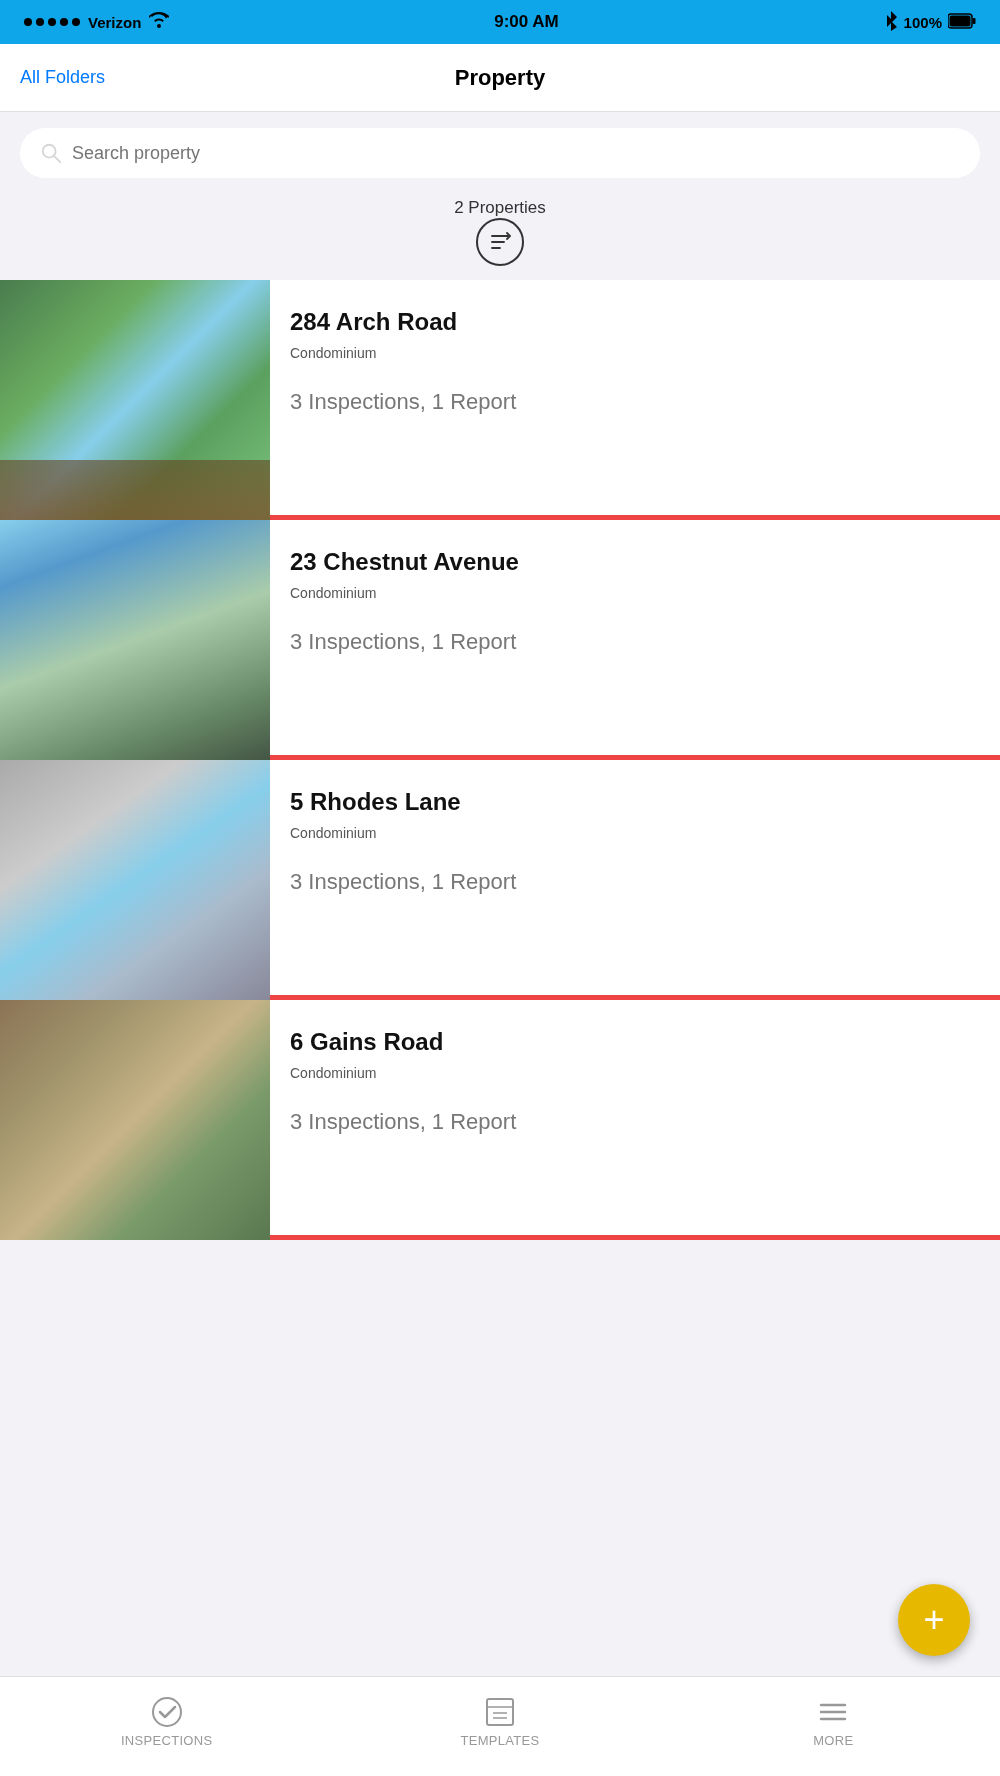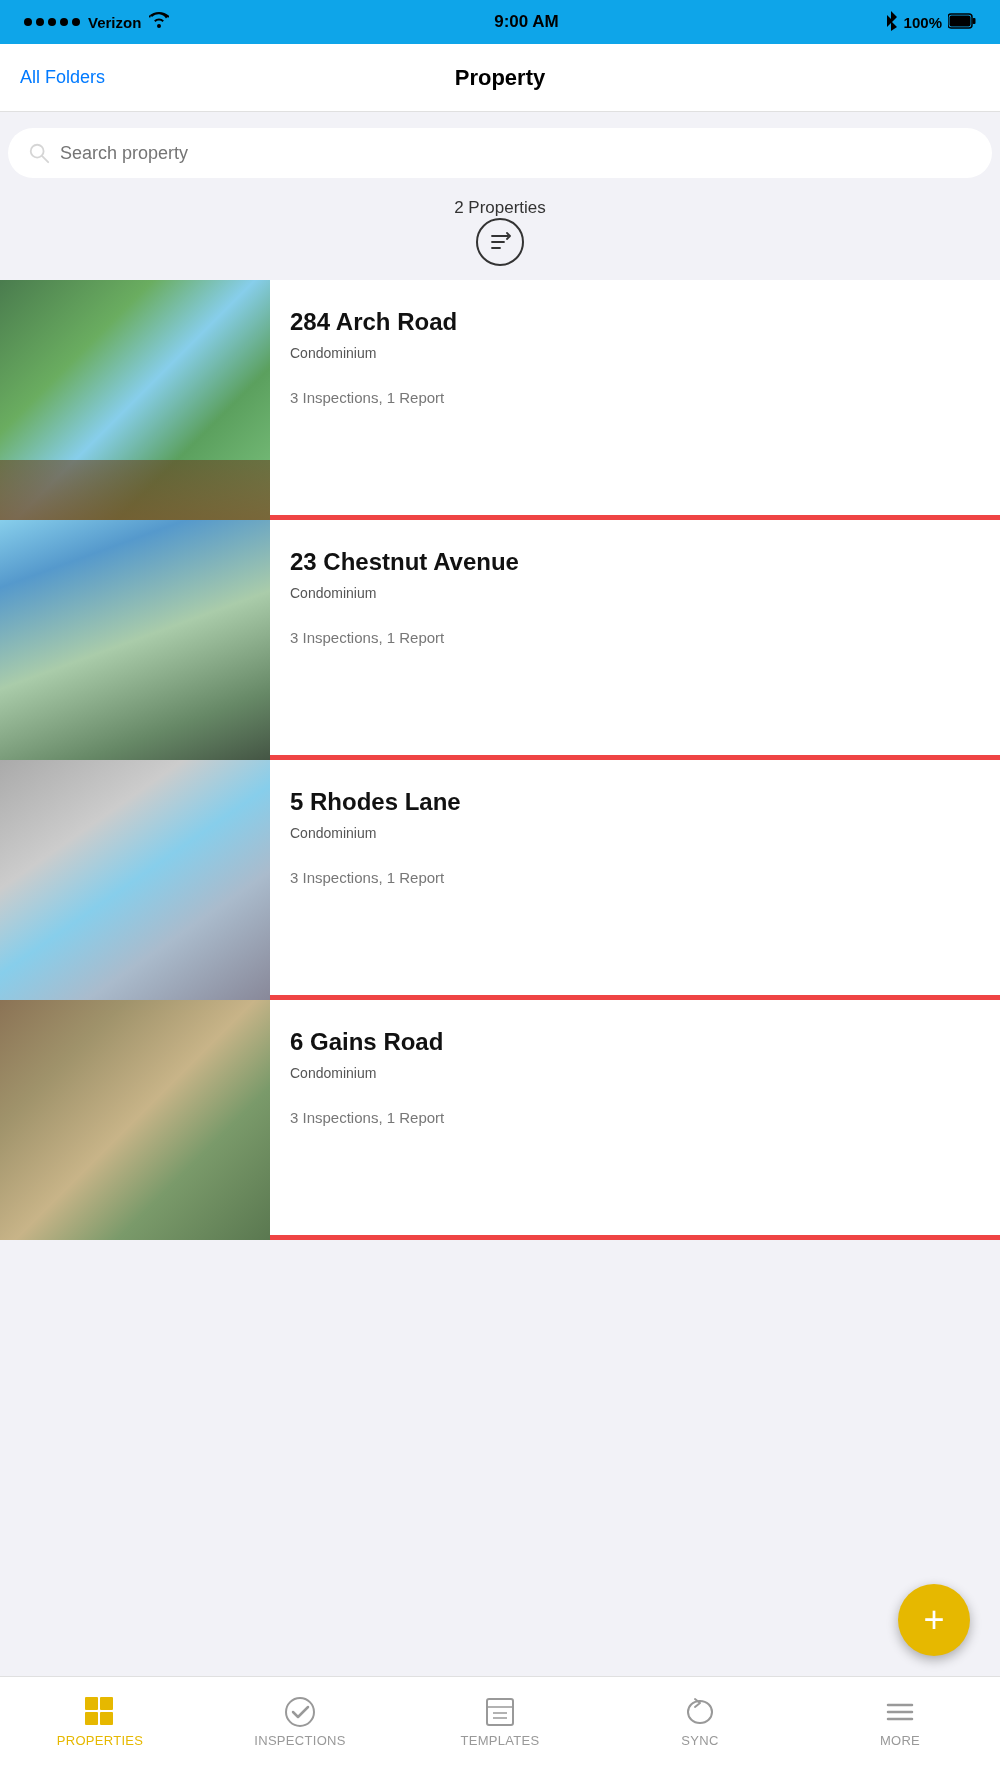--- a/index.html
+++ b/index.html
@@ -71,21 +71,21 @@
     
     .content {
       background: #f2f2f7;
       height: calc(1776px - 44px - 68px - 100px);
       overflow-y: auto;
     }
 
     
     .search-container {
       background: #f2f2f7;
-      padding: 16px 8px 12px;
+      padding: 16px 20px 12px;
     }
     .search-bar {
       background: #fff;
       border-radius: 40px;
       display: flex;
       align-items: center;
       padding: 14px 20px;
       gap: 10px;
     }
     .search-bar input {
@@ -152,21 +152,21 @@
       color: #111;
       margin-bottom: 8px;
       line-height: 1.2;
     }
     .property-type {
       font-size: 14px;
       color: #555;
       margin-bottom: 28px;
     }
     .property-meta {
-      font-size: 15px;
+      font-size: 22px;
       color: #777;
     }
 
     
     .img-1 {
       background: linear-gradient(135deg, #4a7c4e 0%, #6aad60 30%, #87ceeb 50%, #5ba05e 70%, #7ec480 100%);
       position: relative;
     }
     .img-1::after {
       content: '';
@@ -353,58 +353,39 @@
 
   </div>
 </div>
 
 <div class="fab">
   <span class="fab-plus">+</span>
 </div>
 
 <div class="tab-bar">
 
-  <div class="tab-item">
-    <svg class="tab-svg" viewBox="0 0 34 34">
-      <rect x="2" y="2" width="13" height="13" rx="1" fill="#e6b800"></rect>
-      <rect x="17" y="2" width="13" height="13" rx="1" fill="#e6b800"></rect>
-      <rect x="2" y="17" width="13" height="13" rx="1" fill="#e6b800"></rect>
-      <rect x="17" y="17" width="13" height="13" rx="1" fill="#e6b800"></rect>
-    </svg>
-    <span class="tab-label active">PROPERTIES</span>
-  </div>
 
   <div class="tab-item">
     <svg class="tab-svg" viewBox="0 0 34 34">
       <circle cx="17" cy="17" r="14" fill="none" stroke="#999" stroke-width="2"></circle>
       <polyline points="10,17 15,22 25,12" fill="none" stroke="#999" stroke-width="2.5" stroke-linecap="round" stroke-linejoin="round"></polyline>
     </svg>
     <span class="tab-label">INSPECTIONS</span>
   </div>
 
   <div class="tab-item">
     <svg class="tab-svg" viewBox="0 0 34 34">
       <rect x="4" y="4" width="26" height="26" rx="2" fill="none" stroke="#999" stroke-width="2"></rect>
       <line x1="4" y1="12" x2="30" y2="12" stroke="#999" stroke-width="1.5"></line>
       <line x1="10" y1="18" x2="24" y2="18" stroke="#999" stroke-width="1.5"></line>
       <line x1="10" y1="23" x2="24" y2="23" stroke="#999" stroke-width="1.5"></line>
     </svg>
     <span class="tab-label">TEMPLATES</span>
   </div>
 
-  <div class="tab-item">
-    <svg class="tab-svg" viewBox="0 0 34 34">
-      <path d="M17 6 C10 6 5 11 5 17" fill="none" stroke="#999" stroke-width="2" stroke-linecap="round"></path>
-      <path d="M17 6 C24 6 29 11 29 17" fill="none" stroke="#999" stroke-width="2" stroke-linecap="round"></path>
-      <path d="M5 17 C5 23 10 28 17 28" fill="none" stroke="#999" stroke-width="2" stroke-linecap="round"></path>
-      <path d="M29 17 C29 23 24 28 17 28" fill="none" stroke="#999" stroke-width="2" stroke-linecap="round"></path>
-      <polyline points="12,4 17,8 12,12" fill="none" stroke="#999" stroke-width="2" stroke-linecap="round" stroke-linejoin="round"></polyline>
-    </svg>
-    <span class="tab-label">SYNC</span>
-  </div>
 
   <div class="tab-item">
     <svg class="tab-svg" viewBox="0 0 34 34">
       <line x1="5" y1="10" x2="29" y2="10" stroke="#999" stroke-width="2.5" stroke-linecap="round"></line>
       <line x1="5" y1="17" x2="29" y2="17" stroke="#999" stroke-width="2.5" stroke-linecap="round"></line>
       <line x1="5" y1="24" x2="29" y2="24" stroke="#999" stroke-width="2.5" stroke-linecap="round"></line>
     </svg>
     <span class="tab-label">MORE</span>
   </div>
 

